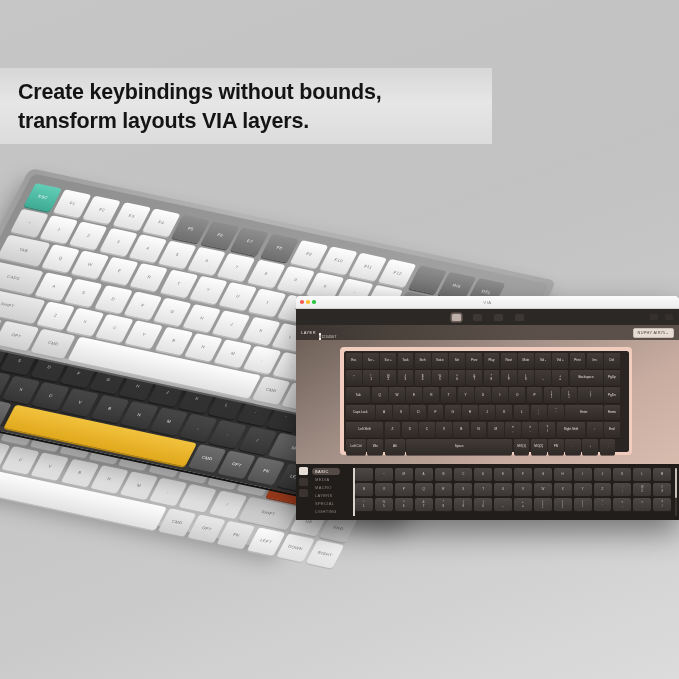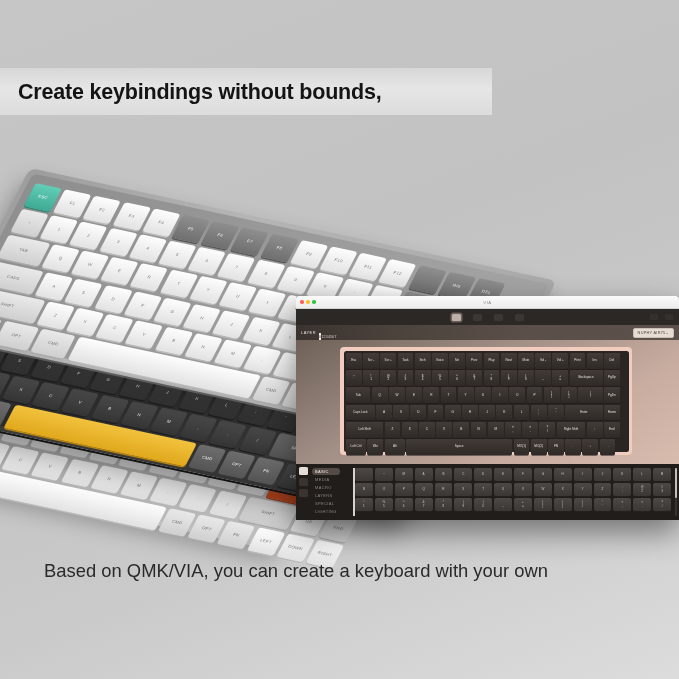--- a/index.html
+++ b/index.html
@@ -894,20 +894,21 @@
           </div>
           <div class="key k-white" style="left: 450px; top: 160px; width: 26px; height: 26px;">
             <span>RIGHT</span>
           </div>
         </div>
     </div>
   </div>
 
   <div class="headline-band">
     <div class="ln">Create keybindings without bounds,</div>
+    <div class="ln">transform layouts VIA layers.</div>
   </div>
 
   <div id="via-window">
 
     <div id="via-titlebar">
       <div class="tl-dots">
         <span class="tl-dot tl-red"></span>
         <span class="tl-dot tl-yel"></span>
         <span class="tl-dot tl-grn"></span>
       </div>
@@ -1430,16 +1431,15 @@
                 <span>/</span>
               </div>
             </div>
           </div>
         <div class="pal-scroll"></div>
       </div>
     </div>
   </div>
 
   <div class="footer-text">
-    <div class="ln">Based on QMK/VIA, you can create a keyboard with your own</div>
   </div>
 
 </div>
 
 </body></html>

